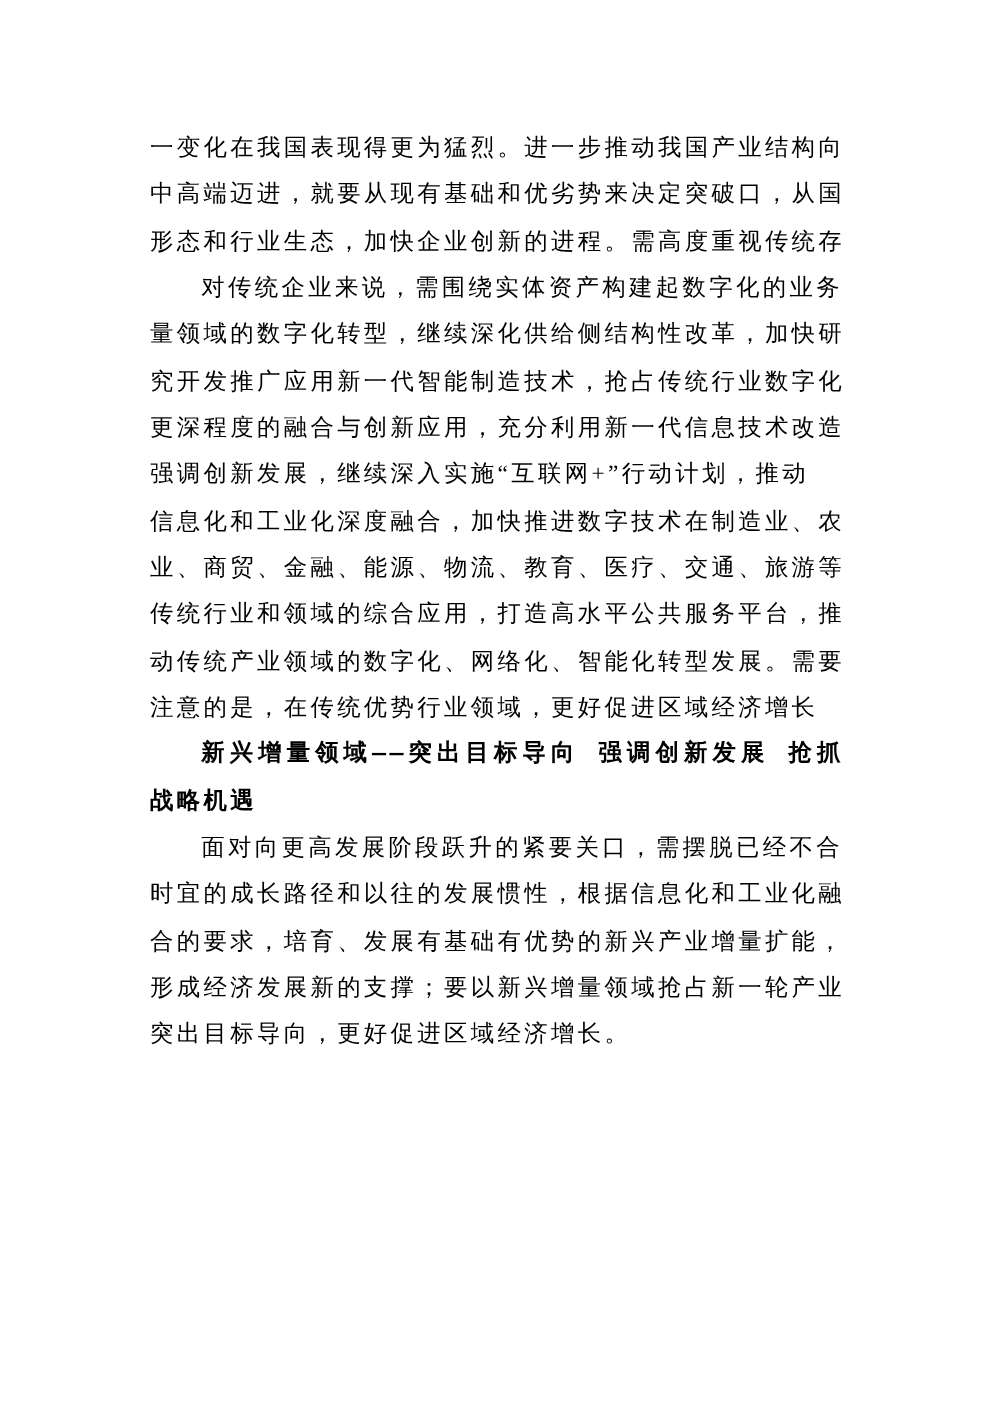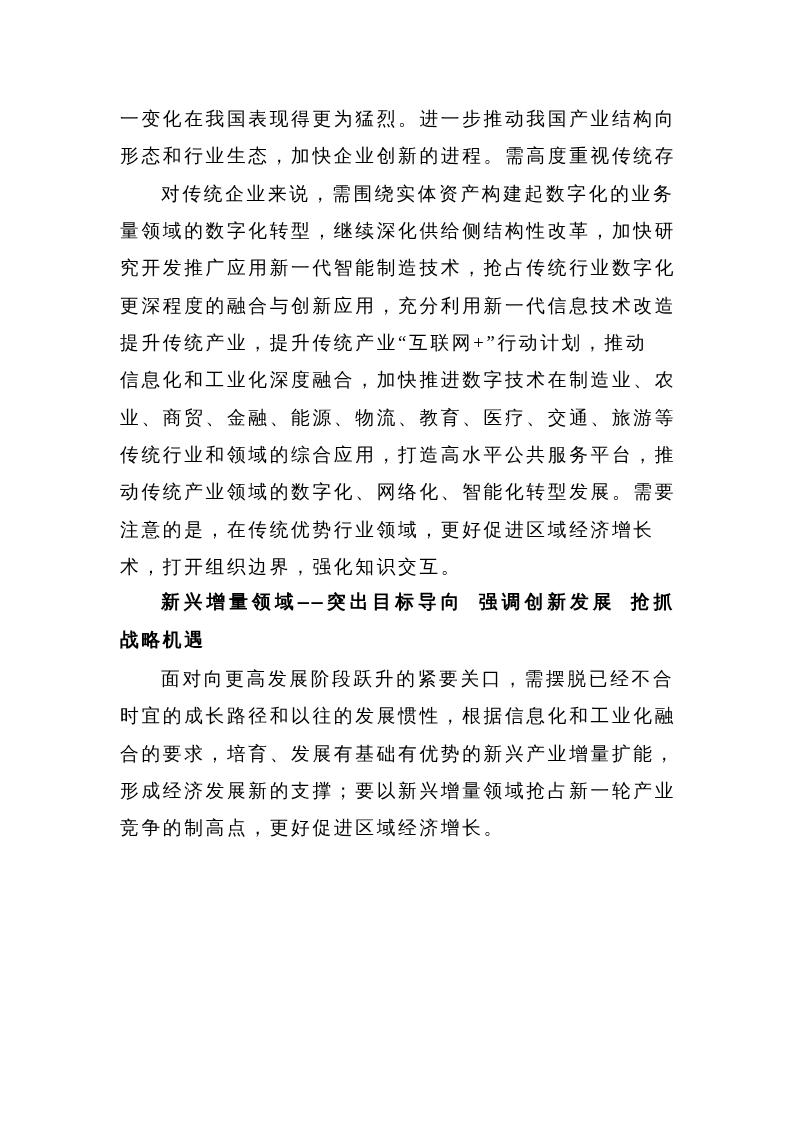--- a/index.html
+++ b/index.html
@@ -41,43 +41,43 @@
     text-align-last: justify;
   }
 </style>
 </head>
 <body>
 
 <div class="page">
 
   <div class="para">
     <div class="line">一变化在我国表现得更为猛烈。进一步推动我国产业结构向</div>
+    <div class="line">中高端迈进，就要从现有基础和优劣势来决定突破口，从国</div>
   </div>
 
   <div class="para">
     <div class="line">形态和行业生态，加快企业创新的进程。需高度重视传统存</div>
     <div class="line indent">对传统企业来说，需围绕实体资产构建起数字化的业务</div>
     <div class="line">量领域的数字化转型，继续深化供给侧结构性改革，加快研</div>
     <div class="line">究开发推广应用新一代智能制造技术，抢占传统行业数字化</div>
     <div class="line">更深程度的融合与创新应用，充分利用新一代信息技术改造</div>
-    <div class="line">提升传统产业，提升传统产业“互联网+”行动计划，推动</div>
+    <div class="line">强调创新发展，继续深入实施“互联网+”行动计划，推动</div>
     <div class="line">信息化和工业化深度融合，加快推进数字技术在制造业、农</div>
     <div class="line">业、商贸、金融、能源、物流、教育、医疗、交通、旅游等</div>
     <div class="line">传统行业和领域的综合应用，打造高水平公共服务平台，推</div>
     <div class="line">动传统产业领域的数字化、网络化、智能化转型发展。需要</div>
     <div class="line">注意的是，在传统优势行业领域，更好促进区域经济增长</div>
-    <div class="line">术，打开组织边界，强化知识交互。</div>
   </div>
 
   <div class="para heading">
     <div class="line indent stretch">新兴增量领域——突出目标导向 强调创新发展 抢抓</div>
     <div class="line">战略机遇</div>
   </div>
 
   <div class="para">
     <div class="line indent">面对向更高发展阶段跃升的紧要关口，需摆脱已经不合</div>
     <div class="line">时宜的成长路径和以往的发展惯性，根据信息化和工业化融</div>
     <div class="line">合的要求，培育、发展有基础有优势的新兴产业增量扩能，</div>
     <div class="line">形成经济发展新的支撑；要以新兴增量领域抢占新一轮产业</div>
-    <div class="line">竞争的制高点，更好促进区域经济增长。</div>
+    <div class="line">突出目标导向，更好促进区域经济增长。</div>
   </div>
 
 </div>
 
 </body></html>

